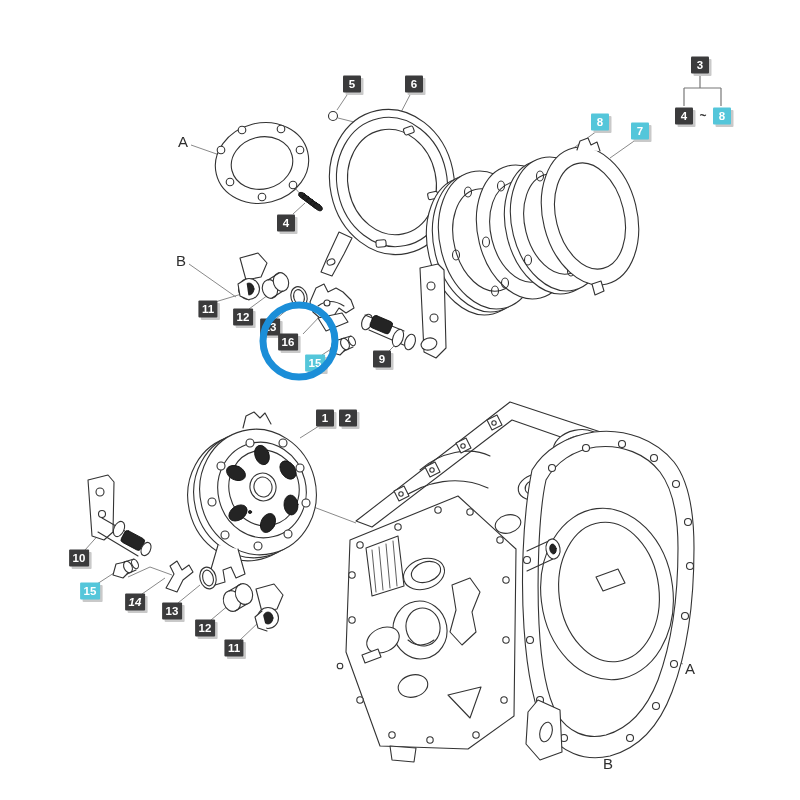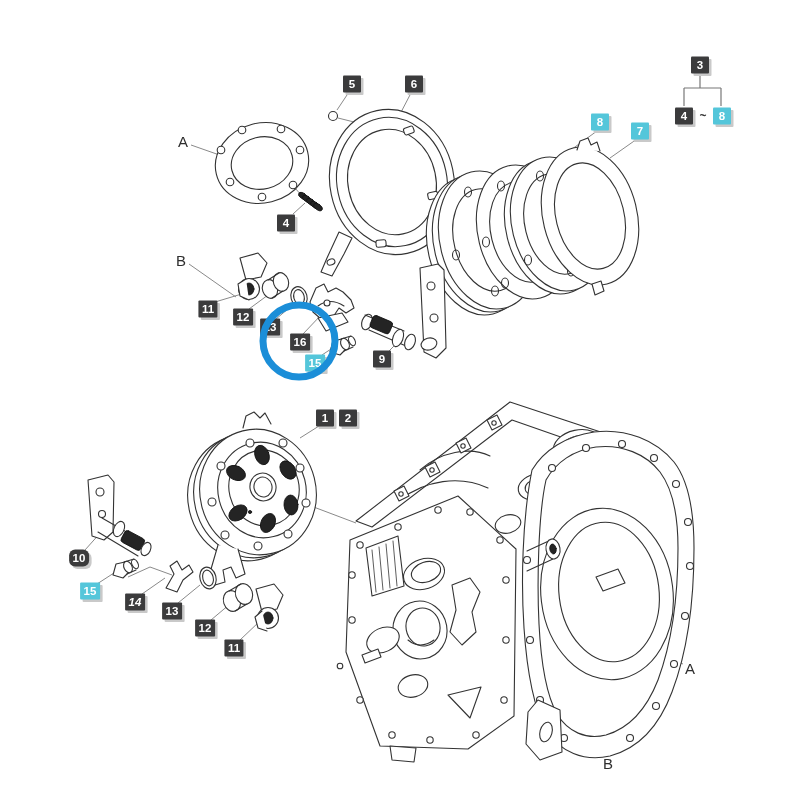--- a/index.html
+++ b/index.html
@@ -331,26 +331,26 @@
       <div class="plabel dark" style="left: 700px; top: 65px;">3</div>
       <div class="plabel dark" style="left: 684px; top: 116px;">4</div>
       <div class="plabel tilde" style="left: 703px; top: 116px;">~</div>
       <div class="plabel cyan" style="left: 722px; top: 116px;">8</div>
       <div class="plabel cyan" style="left: 600px; top: 122px;">8</div>
       <div class="plabel cyan" style="left: 640px; top: 131px;">7</div>
       <div class="plabel letter" style="left: 181px; top: 260px;">B</div>
       <div class="plabel dark" style="left: 208px; top: 309px;">11</div>
       <div class="plabel dark" style="left: 243px; top: 317px;">12</div>
       <div class="plabel dark" style="left: 270px; top: 327px;">13</div>
-      <div class="plabel dark" style="left: 300px; top: 342px;">16</div>
+      <div class="plabel dark" style="left: 288px; top: 342px;">16</div>
       <div class="plabel cyan" style="left: 315px; top: 363px;">15</div>
       <div class="plabel dark" style="left: 382px; top: 359px;">9</div>
       <div class="plabel dark" style="left: 325px; top: 418px;">1</div>
       <div class="plabel dark" style="left: 348px; top: 418px;">2</div>
-      <div class="plabel dark" style="left: 79px; top: 558px; border-radius: 6px;">10</div>
+      <div class="plabel dark" style="left: 79px; top: 558px;">10</div>
       <div class="plabel cyan" style="left: 90px; top: 591px;">15</div>
       <div class="plabel dark" style="left: 135px; top: 602px; font-style: italic;">14</div>
       <div class="plabel dark" style="left: 172px; top: 611px;">13</div>
       <div class="plabel dark" style="left: 205px; top: 628px;">12</div>
       <div class="plabel dark" style="left: 234px; top: 648px;">11</div>
       <div class="plabel letter" style="left: 690px; top: 668px;">A</div>
       <div class="plabel letter" style="left: 608px; top: 763px;">B</div>
     </div>
 
   <svg id="overlay" width="800" height="800" viewBox="0 0 800 800">

